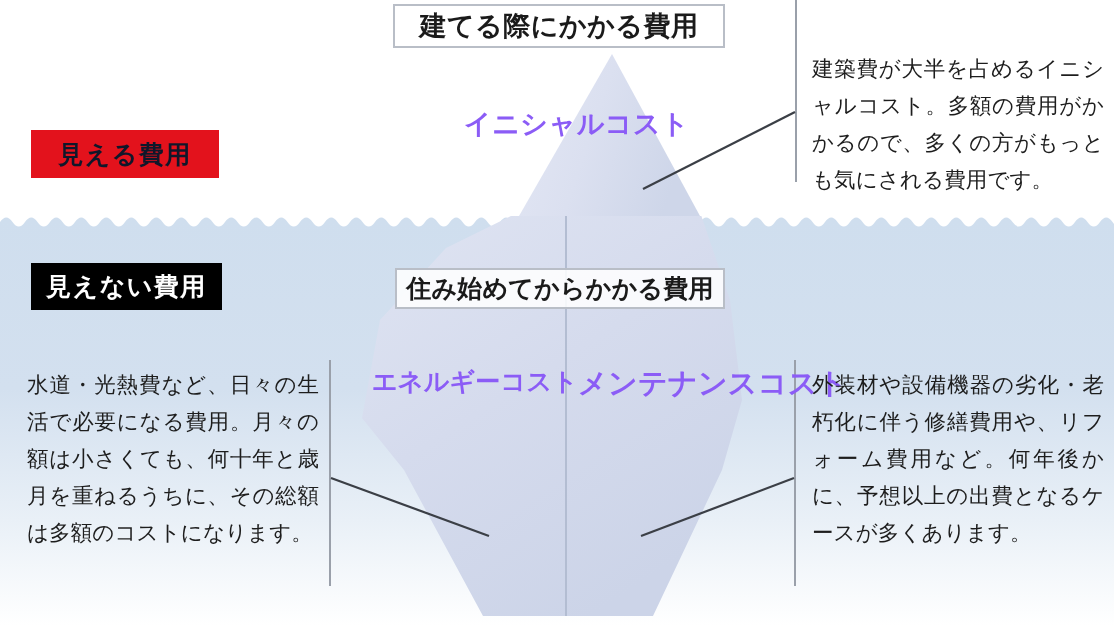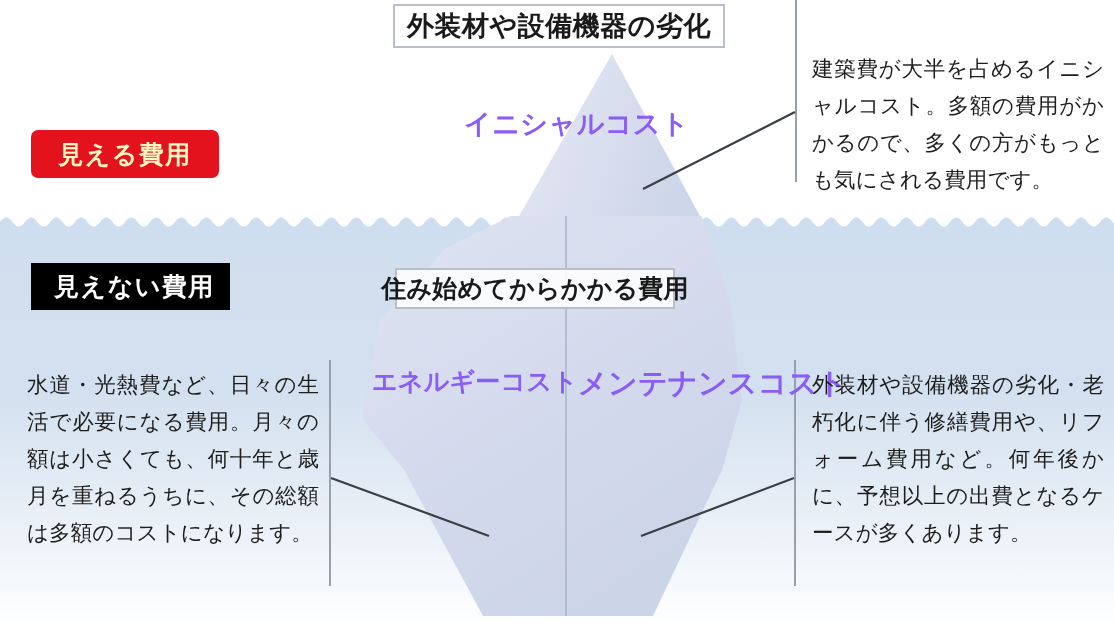--- a/index.html
+++ b/index.html
@@ -33,33 +33,31 @@
     font-weight: bold;
     letter-spacing: 0.06em;
     white-space: nowrap;
   }
   #badge-visible {
     left: 31px;
     top: 130px;
     width: 188px;
     height: 48px;
     background: #e3121c;
-    color: #fef9c3;
-    font-size: 25px;
-    border-radius: 7px;
+    color: #0f172a;
+    font-size: 25px;
   }
   #badge-invisible {
     left: 31px;
     top: 263px;
     width: 191px;
     height: 47px;
     background: #000000;
     color: #ffffff;
     font-size: 25px;
-    padding-left: 8px;
   }
   
   .boxed-heading {
     position: absolute;
     display: flex;
     align-items: center;
     justify-content: center;
     box-sizing: border-box;
     border: 2px solid #b9bec7;
     background: #ffffff;
@@ -71,21 +69,21 @@
     left: 393px;
     top: 4px;
     width: 332px;
     height: 44px;
     font-size: 27px;
     letter-spacing: 0.02em;
   }
   #heading-running {
     left: 395px;
     top: 268px;
-    width: 280px;
+    width: 330px;
     height: 41px;
     font-size: 25px;
     letter-spacing: 0.01em;
     background: rgba(255,255,255,0.86);
   }
   
   .blue-label {
     position: absolute;
     color: #8b5cf6;
     font-weight: bold;
@@ -250,21 +248,21 @@
 
     <line x1="330" y1="360" x2="330" y2="586" stroke="#9aa0aa" stroke-width="2"></line>
     <line x1="796" y1="0" x2="796" y2="182" stroke="#9aa0aa" stroke-width="2"></line>
     <line x1="795" y1="360" x2="795" y2="586" stroke="#9aa0aa" stroke-width="2"></line>
 
     <line x1="795" y1="112" x2="643" y2="189" stroke="#3b3f46" stroke-width="2.2"></line>
     <line x1="331" y1="478" x2="489" y2="536" stroke="#3b3f46" stroke-width="2.2"></line>
     <line x1="794" y1="478" x2="641" y2="536" stroke="#3b3f46" stroke-width="2.2"></line>
   </svg>
 
-  <div class="boxed-heading" id="heading-initial">外装材や設備機器の劣化</div>
+  <div class="boxed-heading" id="heading-initial">建てる際にかかる費用</div>
 
   <div class="badge" id="badge-visible">見える費用</div>
 
   <div class="blue-label" id="label-initial-cost">イニシャルコスト</div>
 
   <div class="body-text" id="text-initial">建築費が大半を占めるイニシャルコスト。多額の費用がかかるので、多くの方がもっとも気にされる費用です。</div>
 
   <div class="badge" id="badge-invisible">見えない費用</div>
 
   <div class="boxed-heading" id="heading-running">住み始めてからかかる費用</div>

